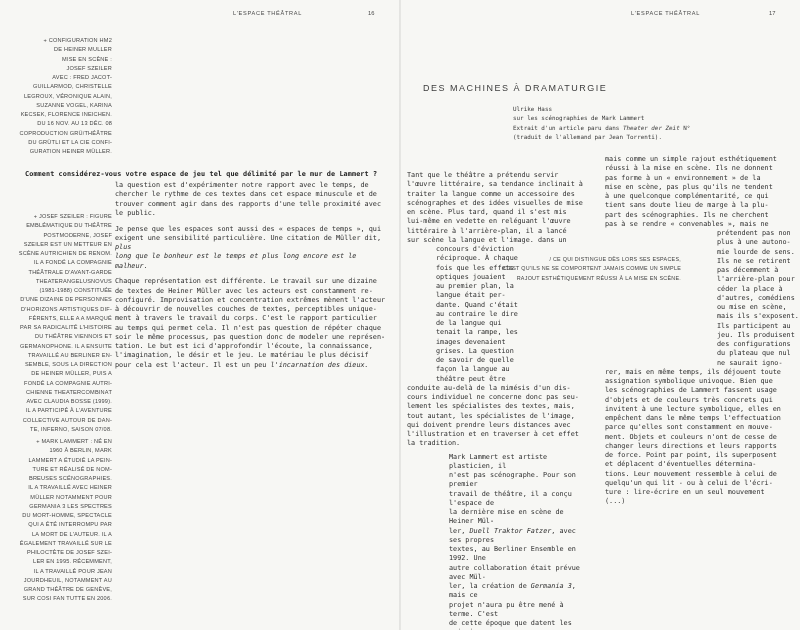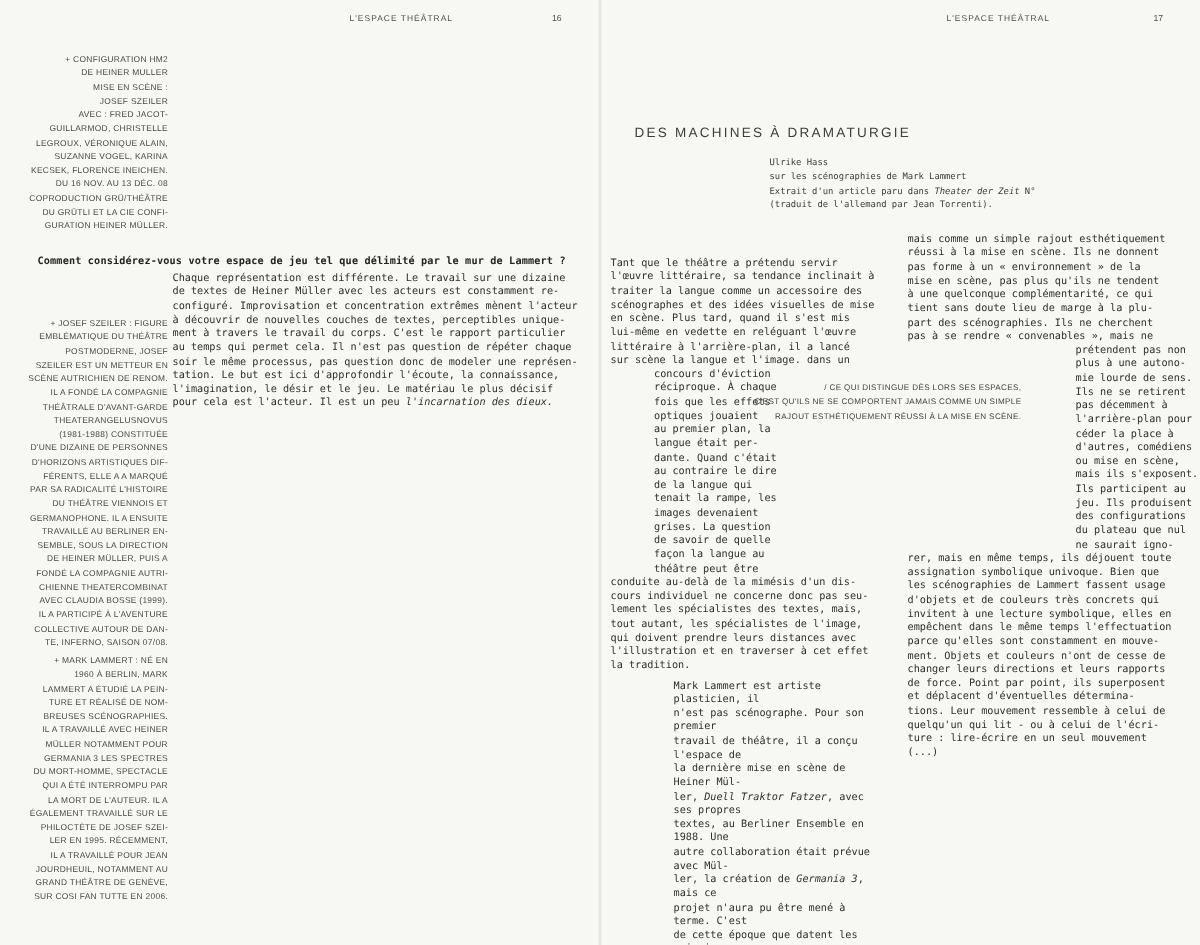--- a/index.html
+++ b/index.html
@@ -69,20 +69,27 @@
 SUZANNE VOGEL, KARINA
 KECSEK, FLORENCE INEICHEN.
 DU 16 NOV. AU 13 DÉC. 08
 COPRODUCTION GRÜ/THÉÂTRE
 DU GRÜTLI ET LA CIE CONFI-
 GURATION HEINER MÜLLER.</div>
 
   <div class="question" style="left:25px; top:170px;">Comment considérez-vous votre espace de jeu tel que délimité par le mur de Lammert ?</div>
 
   <div class="body-col" style="left:115px; top:181px; width:272px;">
+    <p>la question est d'expérimenter notre rapport avec le temps, de
+chercher le rythme de ces textes dans cet espace minuscule et de
+trouver comment agir dans des rapports d'une telle proximité avec
+le public.</p>
+    <p><span>Je pense que les espaces sont aussi des « espaces de temps », qui
+exigent une sensibilité particulière. Une citation de Müller dit, </span><em>plus
+long que le bonheur est le temps et plus long encore est le malheur.</em></p>
     <p><span>Chaque représentation est différente. Le travail sur une dizaine
 de textes de Heiner Müller avec les acteurs est constamment re-
 configuré. Improvisation et concentration extrêmes mènent l'acteur
 à découvrir de nouvelles couches de textes, perceptibles unique-
 ment à travers le travail du corps. C'est le rapport particulier
 au temps qui permet cela. Il n'est pas question de répéter chaque
 soir le même processus, pas question donc de modeler une représen-
 tation. Le but est ici d'approfondir l'écoute, la connaissance,
 l'imagination, le désir et le jeu. Le matériau le plus décisif
 pour cela est l'acteur. Il est un peu </span><em>l'incarnation des dieux.</em></p>
@@ -171,21 +178,21 @@
 lement les spécialistes des textes, mais,
 tout autant, les spécialistes de l'image,
 qui doivent prendre leurs distances avec
 l'illustration et en traverser à cet effet
 la tradition.</div>
     <div class="seg para-gap"><span>Mark Lammert est artiste plasticien, il
 n'est pas scénographe. Pour son premier
 travail de théâtre, il a conçu l'espace de
 la dernière mise en scène de Heiner Mül-
 ler, </span><em>Duell Traktor Fatzer</em><span>, avec ses propres
-textes, au Berliner Ensemble en 1988. Une
+textes, au Berliner Ensemble en 1992. Une
 autre collaboration était prévue avec Mül-
 ler, la création de </span><em>Germania 3</em><span>, mais ce
 projet n'aura pu être mené à terme. C'est
 de cette époque que datent les principes
 fondamentaux d'une pensée scénique que Mark
 Lammert actualise dans des espaces et des
 costumes de théâtre absolument réduits,
 abstraits et en même temps extrêmement
 concrets. Ce qui distingue dès lors ses
 espaces, c'est qu'ils ne se comportent ja-</span></div>

